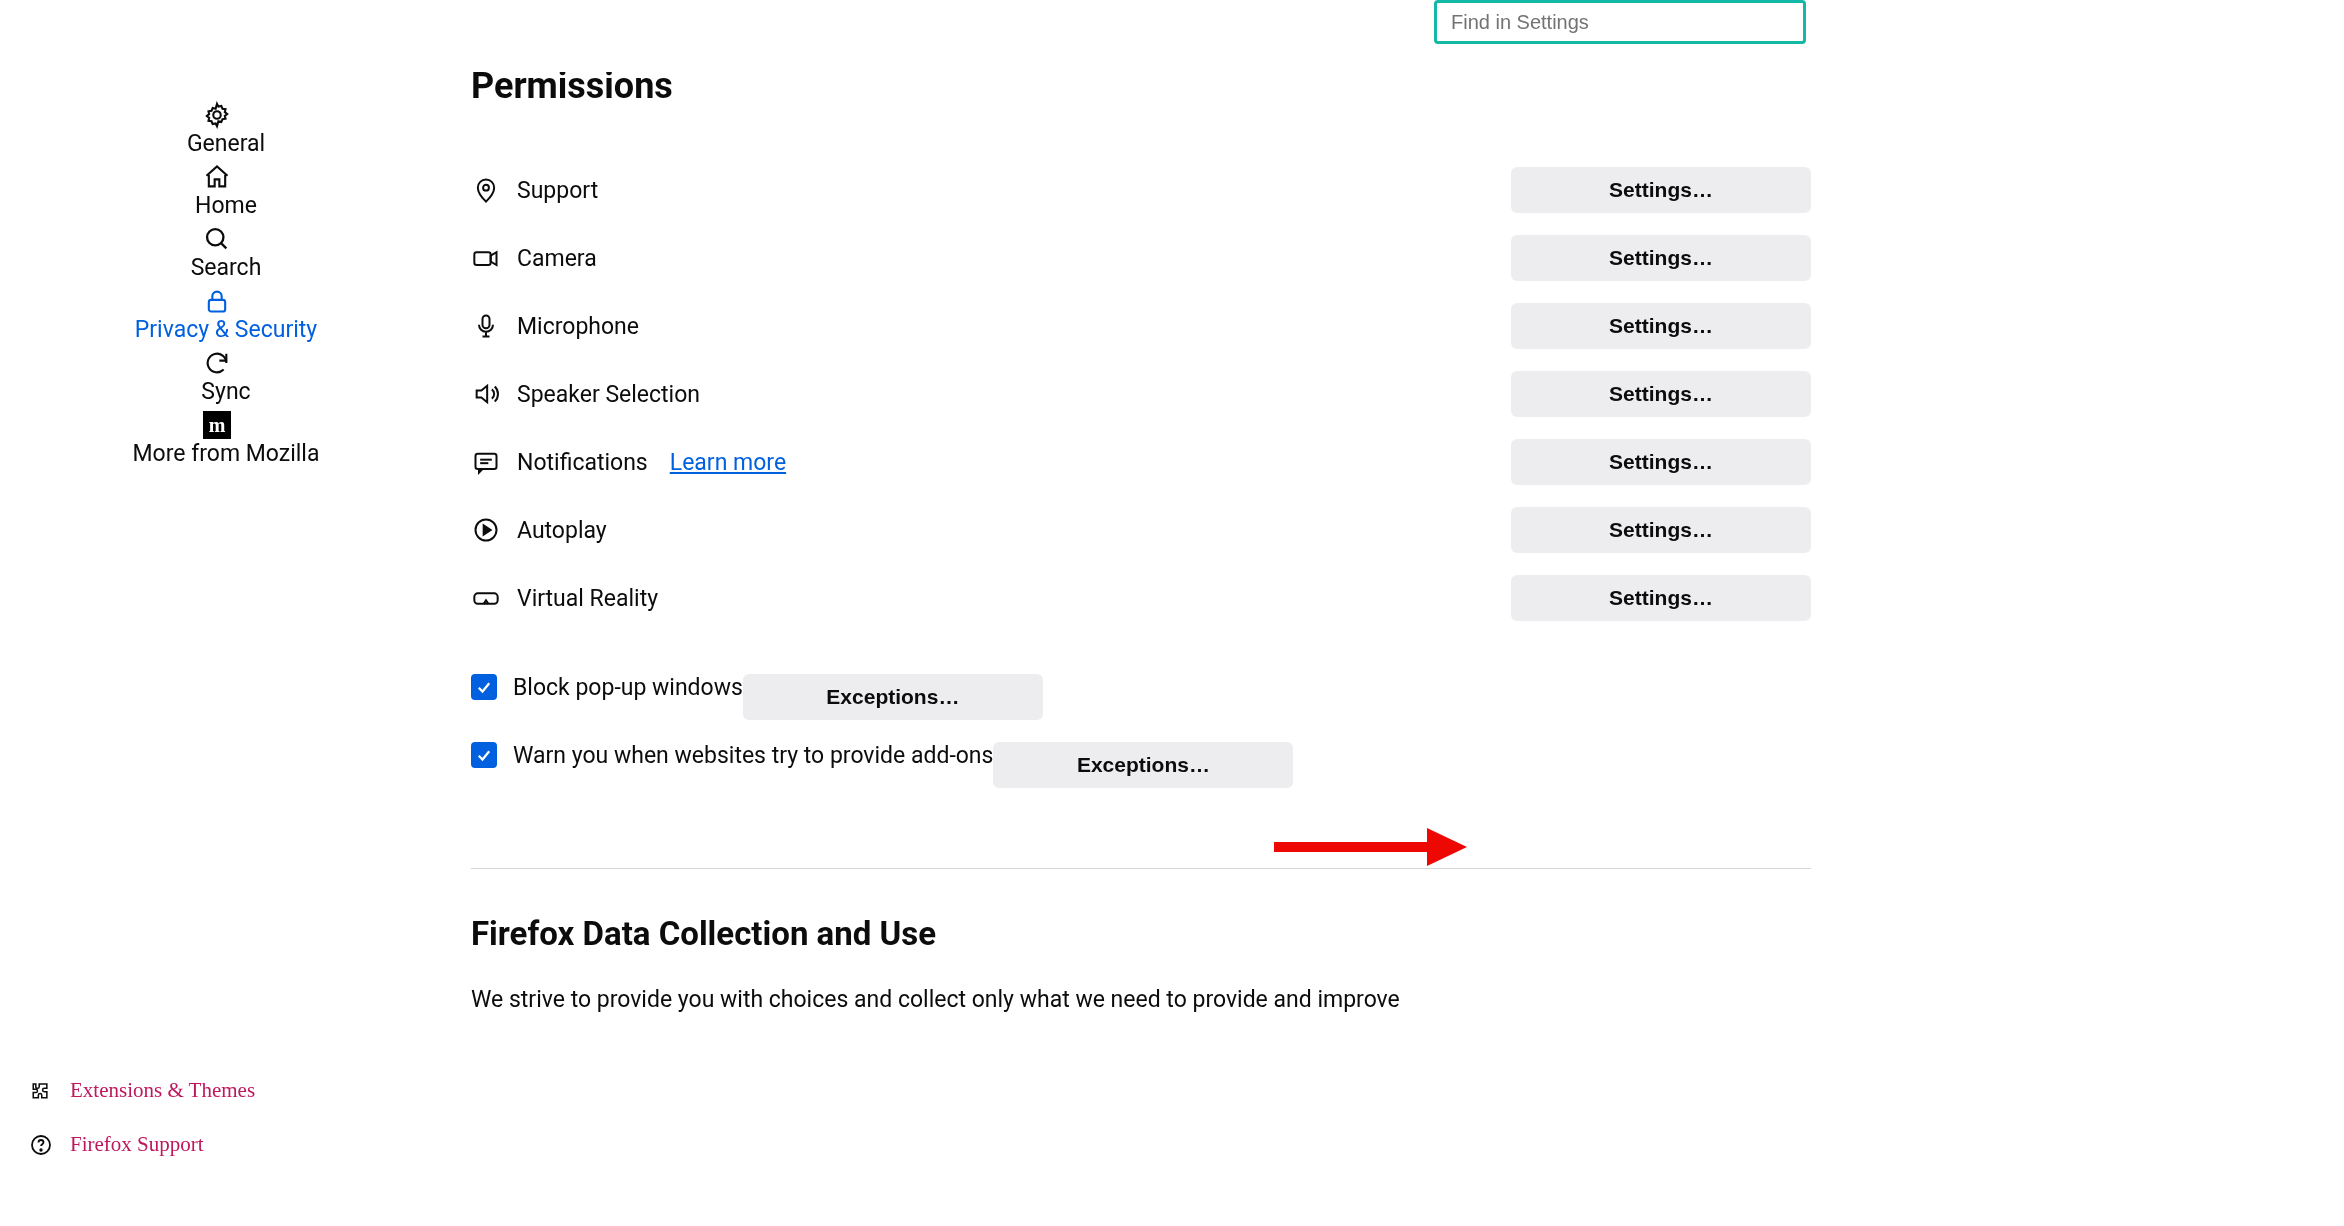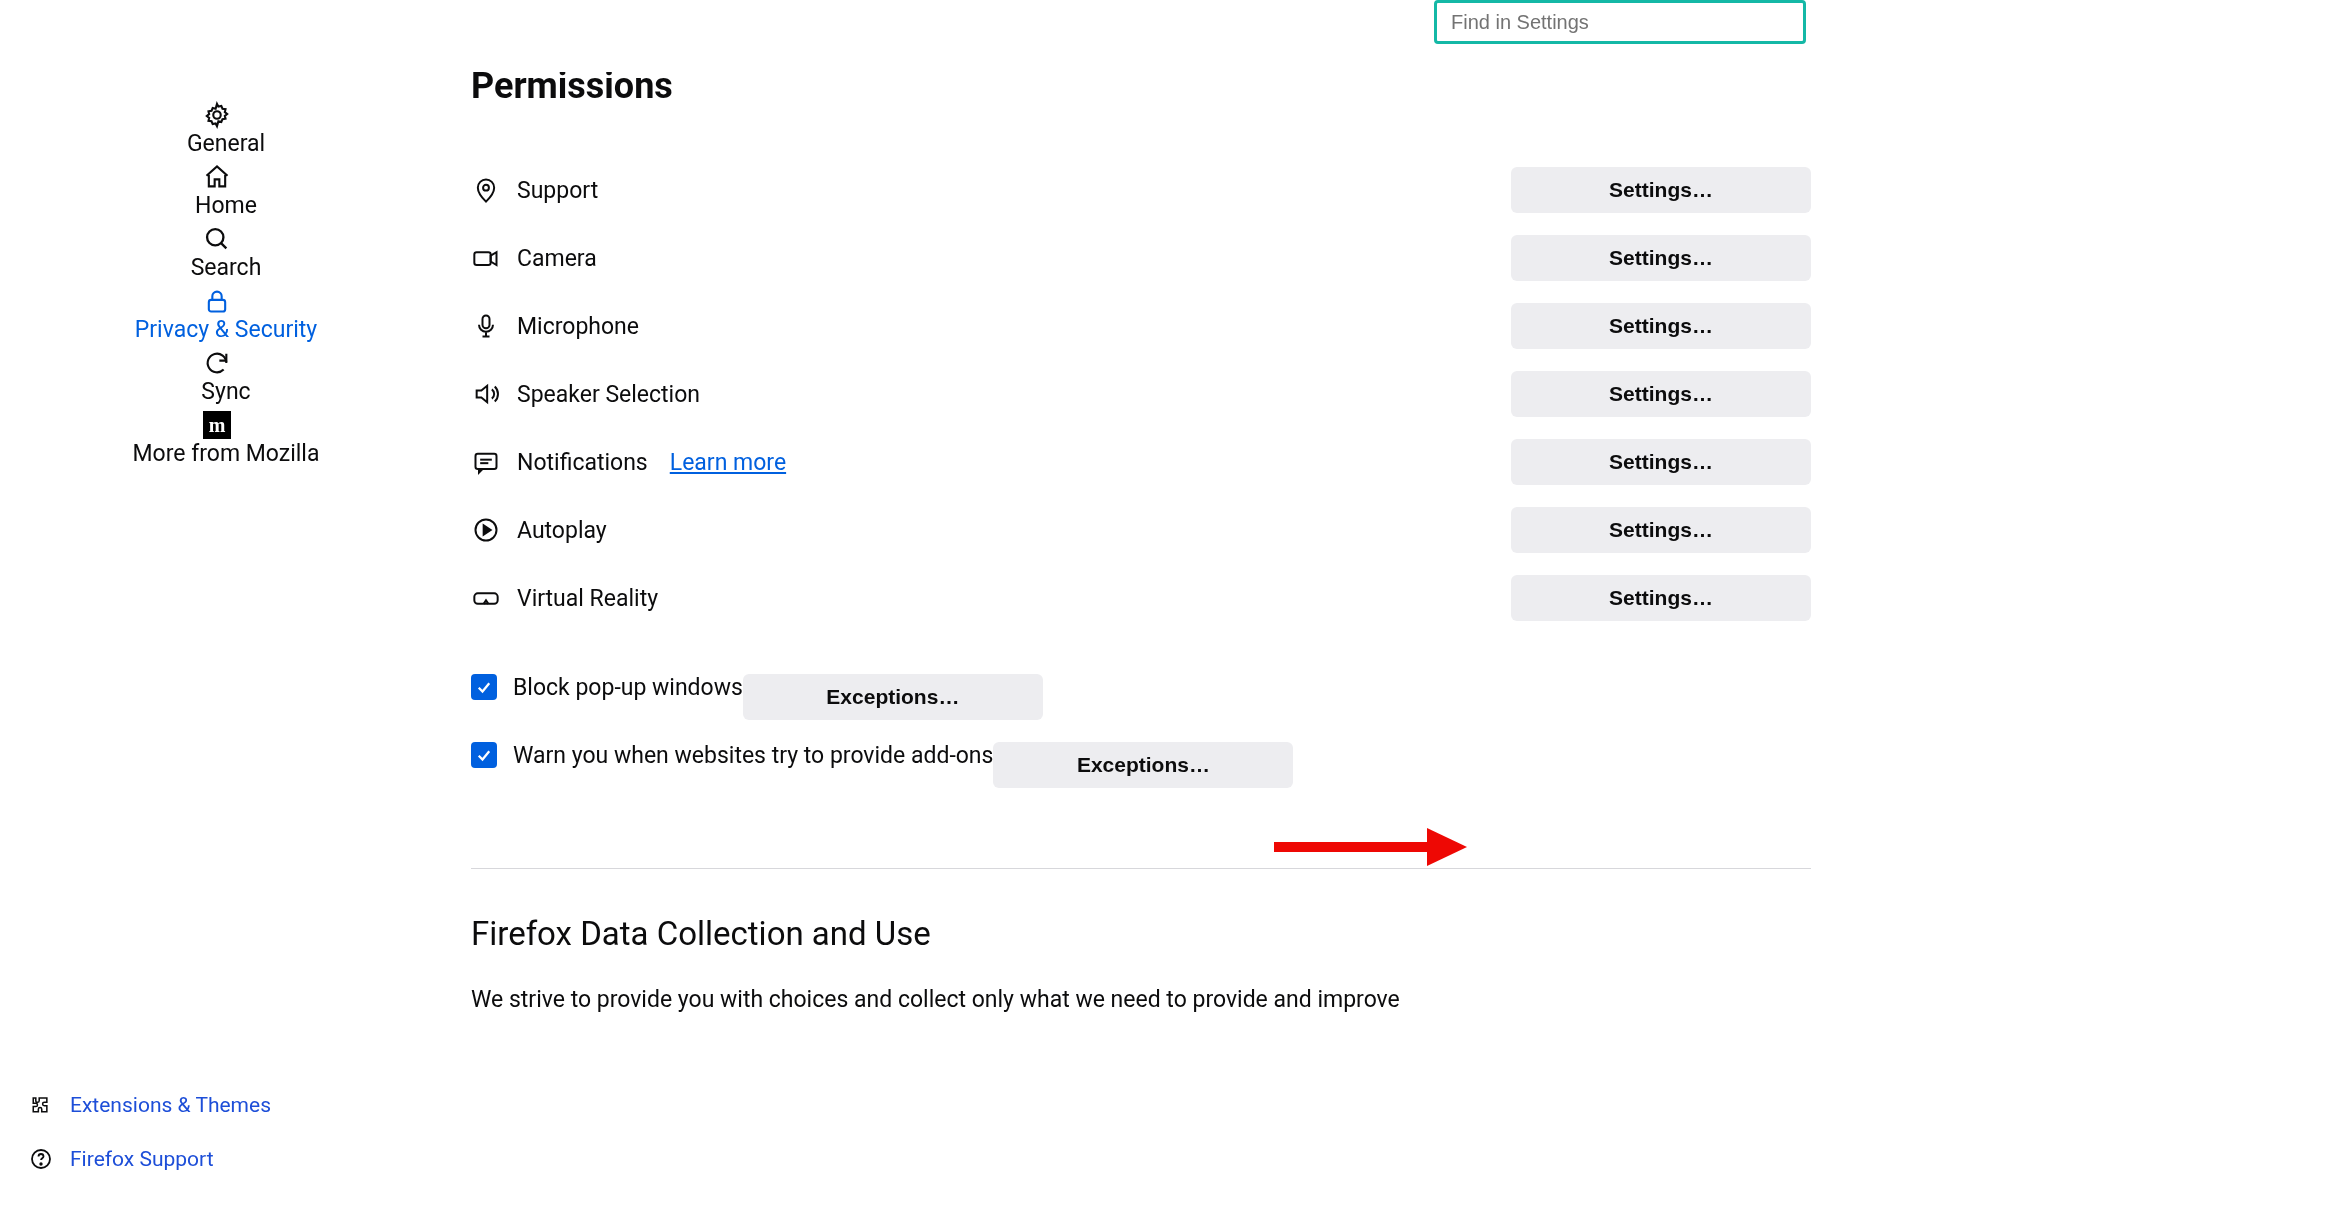--- a/index.html
+++ b/index.html
@@ -71,26 +71,27 @@
 
   
   .sidebar-bottom {
     position: absolute;
     bottom: 40px;
     left: 24px;
     width: 400px;
   }
   .sidebar-bottom-item {
     display: flex;
-    align-items: center;
+    align-items: flex-start;
     height: 54px;
     padding-left: 4px;
     cursor: pointer;
     font-size: 21px;
-    color: #1d4ed8;
+    color: #be185d;
+    font-family: Liberation Serif, serif;
   }
   .sidebar-bottom-item .icon {
     width: 26px;
     height: 26px;
     margin-right: 16px;
     display: flex;
     align-items: center;
     justify-content: center;
     flex-shrink: 0;
   }
@@ -194,21 +195,21 @@
 
   hr.divider {
     border: none;
     border-top: 1px solid #d7d7db;
     margin-top: 58px;
     margin-bottom: 45px;
   }
 
   .section-heading-2 {
     font-size: 33px;
-    font-weight: 400;
+    font-weight: 700;
     color: #0c0c0d;
     margin-bottom: 30px;
   }
   .body-text {
     font-size: 23px;
     color: #0c0c0d;
     line-height: 1.5;
   }
 
   

